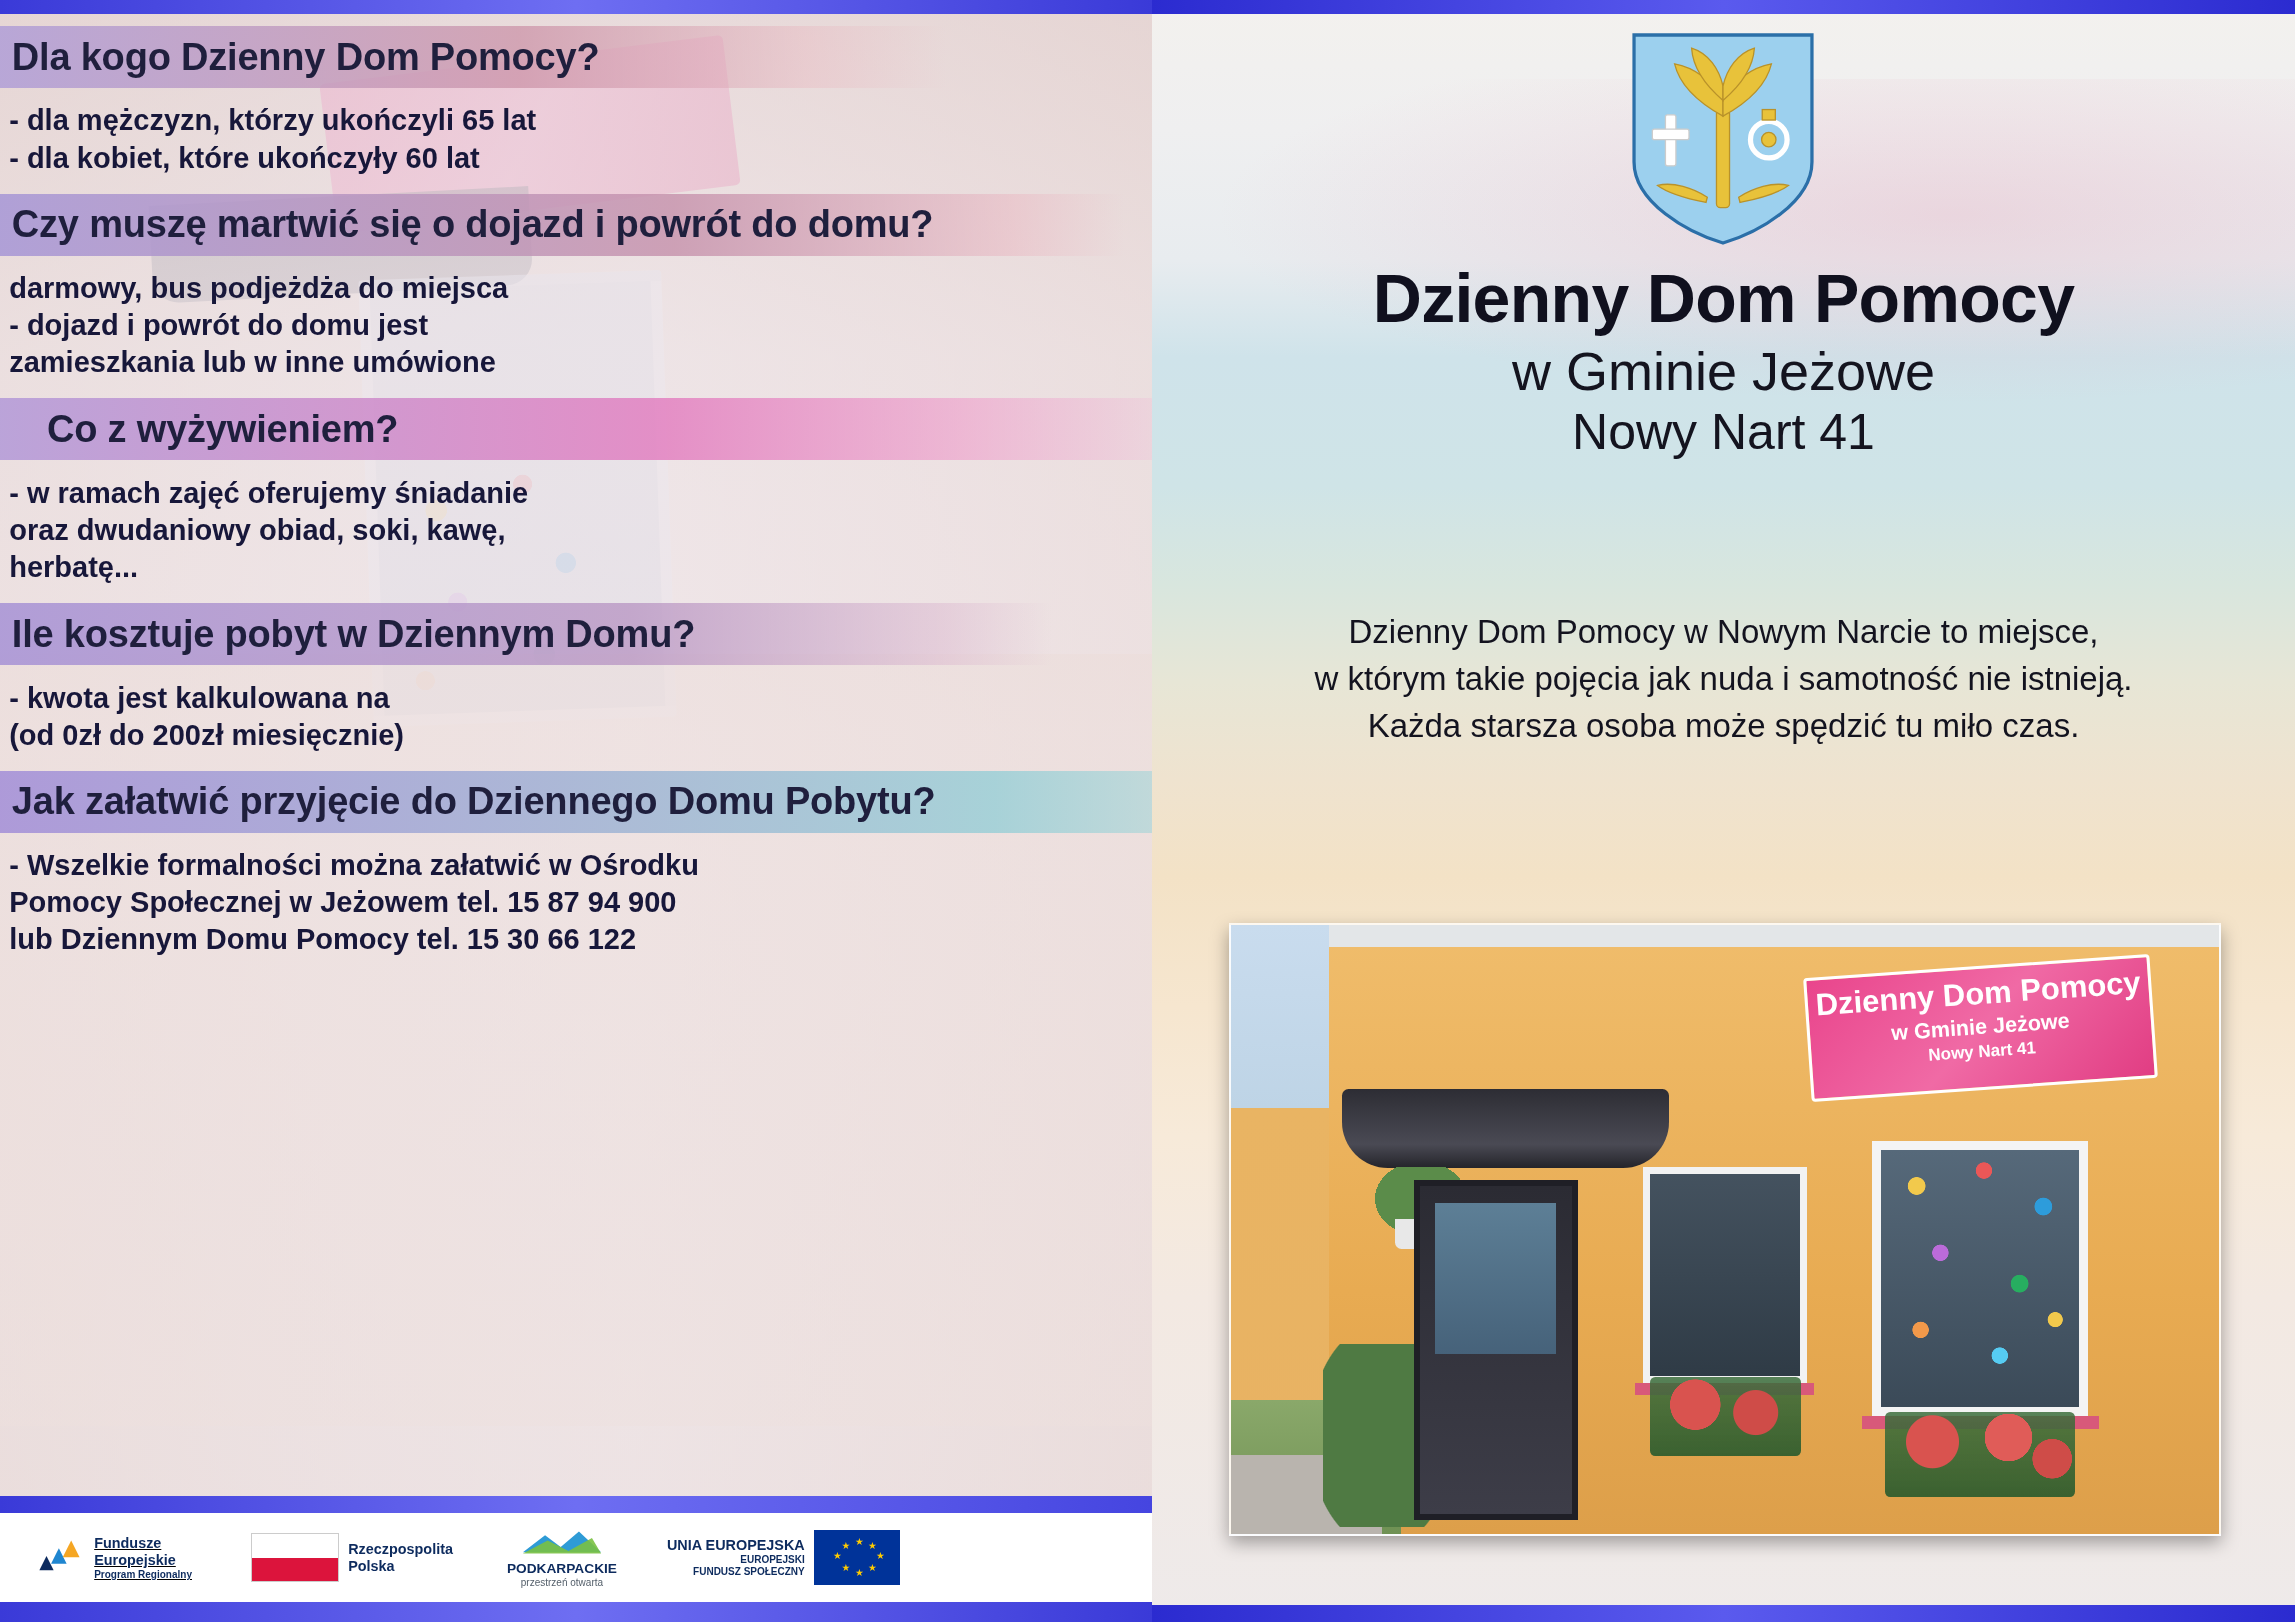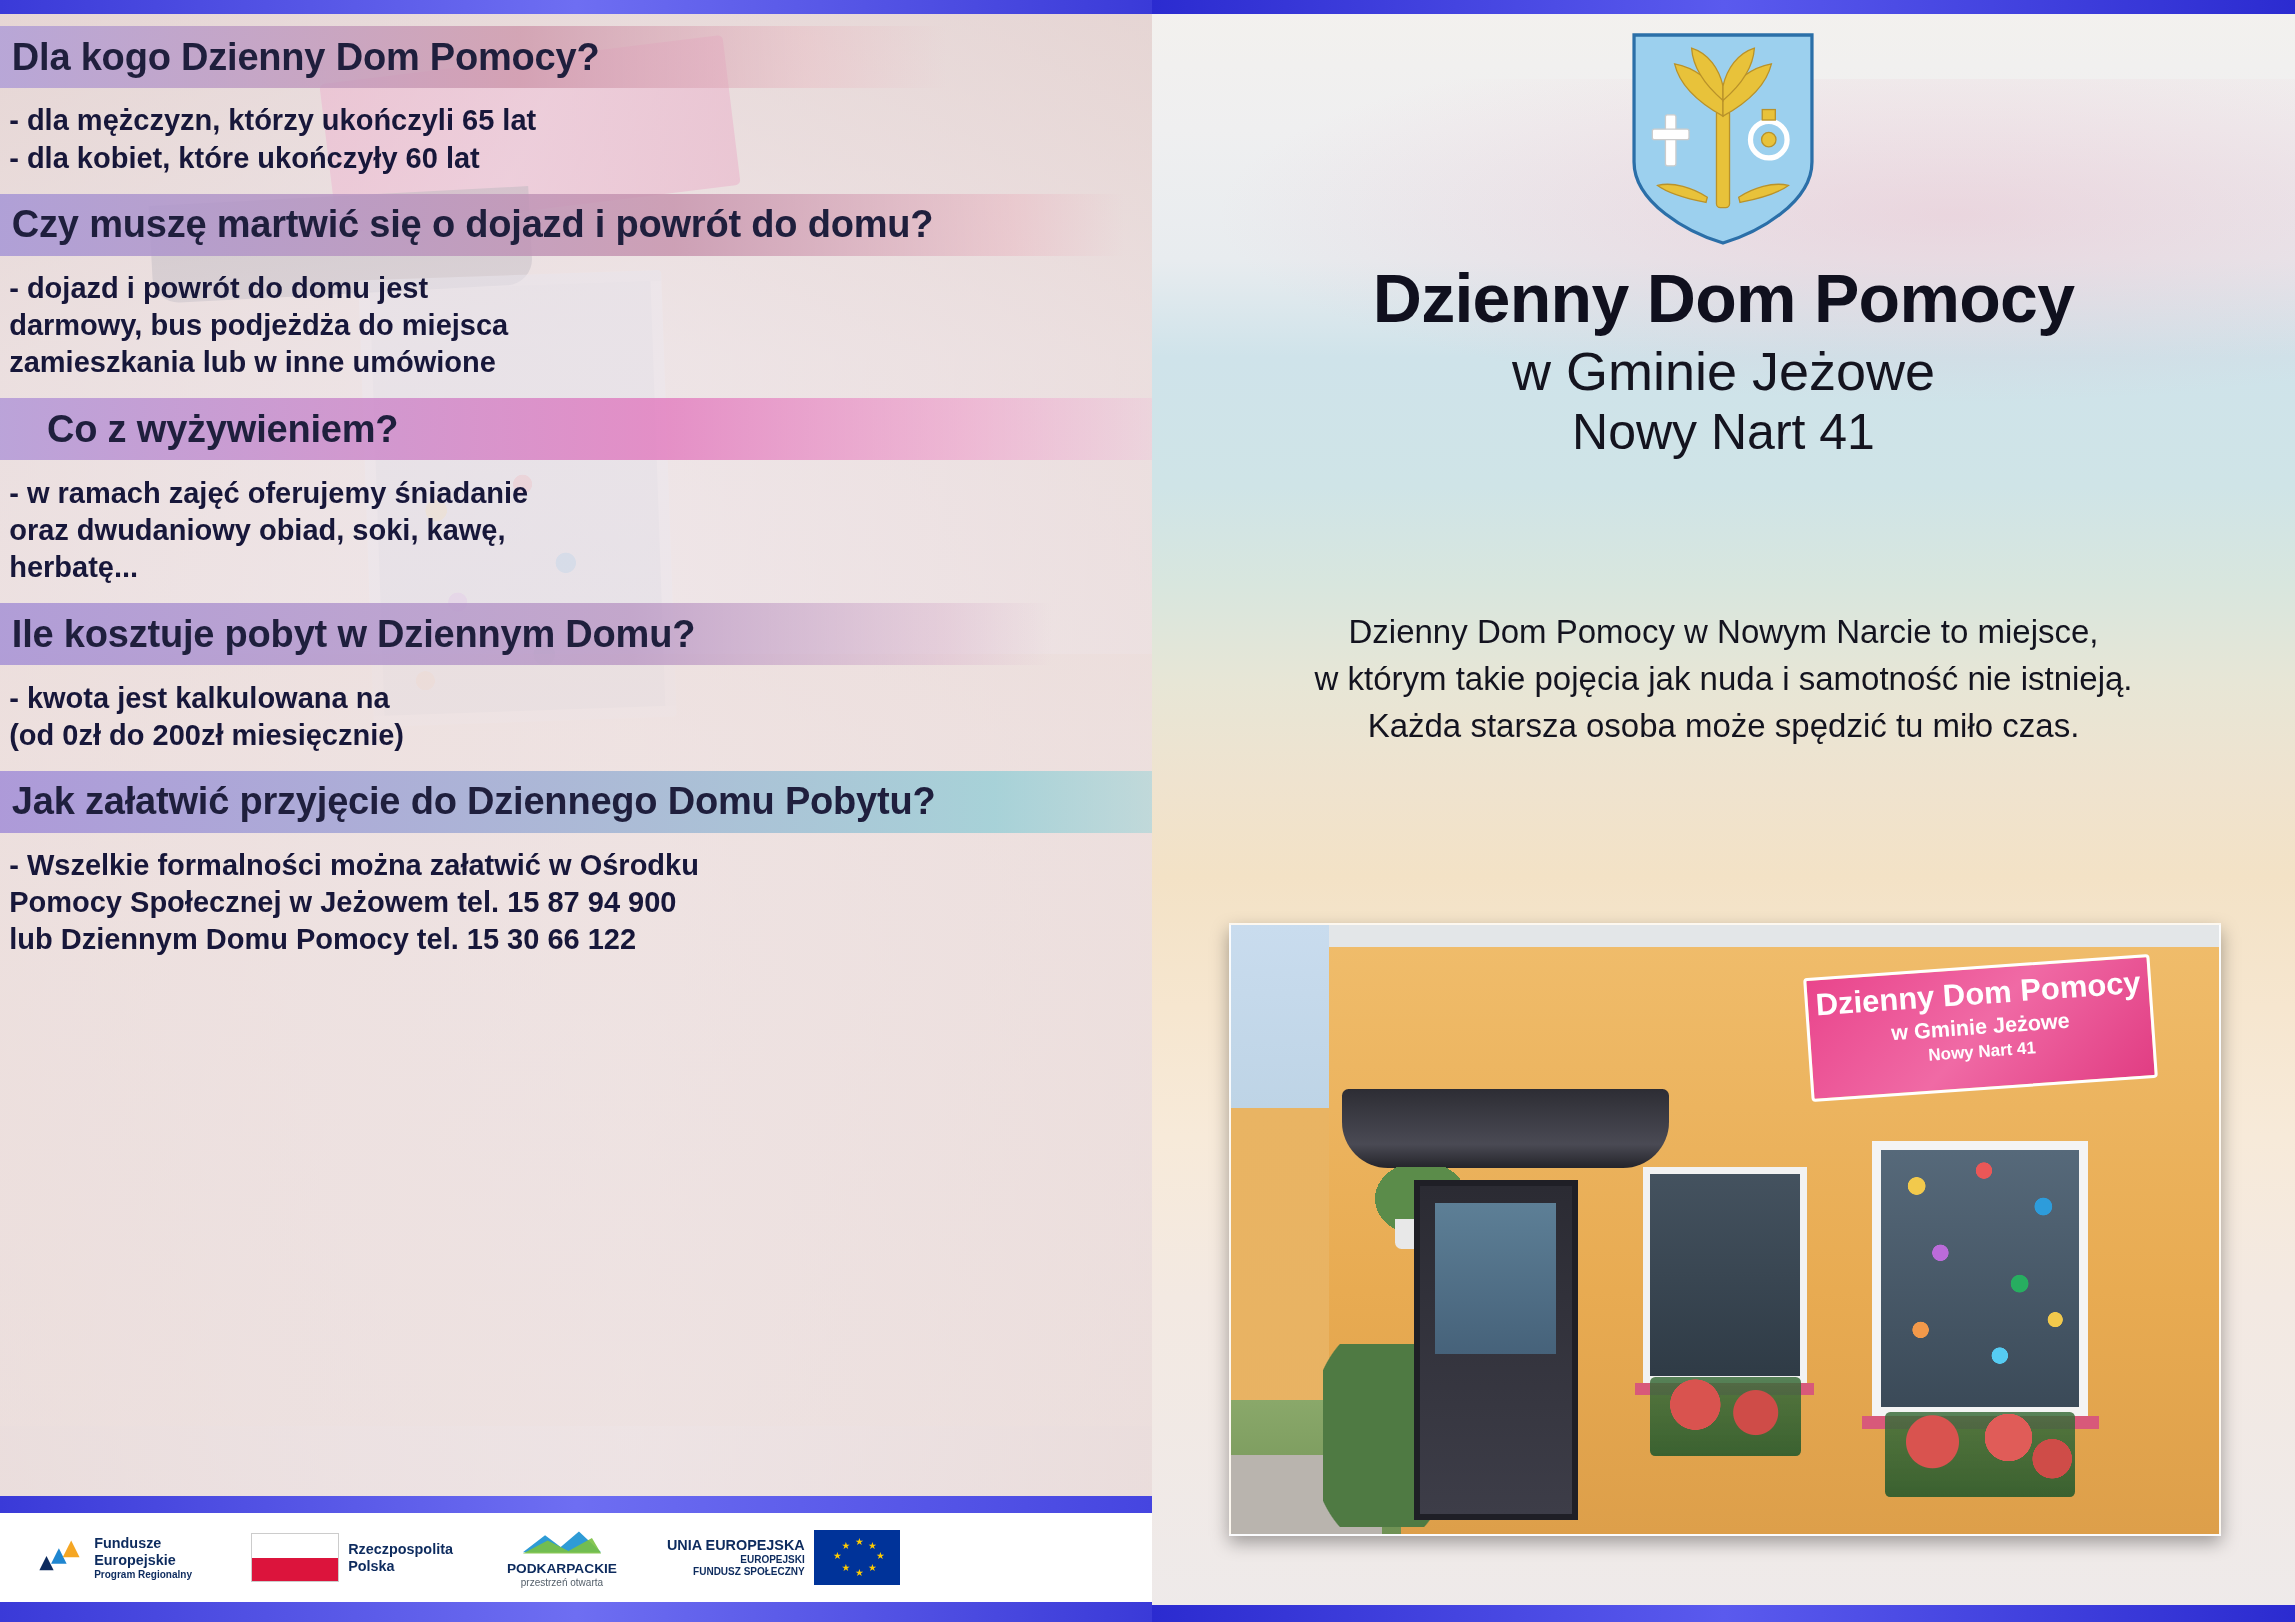--- a/index.html
+++ b/index.html
@@ -155,21 +155,21 @@
     background: #ffffff;
     z-index: 6;
     display: flex;
     align-items: center;
   }
   .logo {
     display: flex;
     align-items: center;
     gap: 9.2px;
   }
-  .logo-fe { margin-left: 34px; }
+  .logo-fe { margin-left: 34px; text-decoration: underline; }
   .logo-rp { margin-left: 59px; }
   .logo-pk { margin-left: 54px; }
   .logo-ue { margin-left: 50px; }
   .logo-text {
     font-size: 14.4px;
     font-weight: bold;
     color: #0d2b5e;
     line-height: 1.18;
   }
   .logo-text .sub { font-size: 10px; font-weight: bold; }
@@ -411,22 +411,22 @@
         <div class="faq-q q0">Dla kogo Dzienny Dom Pomocy?</div>
         <div class="faq-a">
           <span class="line">- dla mężczyzn, którzy ukończyli 65 lat</span>
           <span class="line">- dla kobiet, które ukończyły 60 lat</span>
         </div>
       </div>
 
       <div class="faq-item">
         <div class="faq-q q1">Czy muszę martwić się o dojazd i powrót do domu?</div>
         <div class="faq-a">
+          <span class="line">darmowy, bus podjeżdża do miejsca</span>
           <span class="line">- dojazd i powrót do domu jest</span>
-          <span class="line">darmowy, bus podjeżdża do miejsca</span>
           <span class="line">zamieszkania lub w inne umówione</span>
         </div>
       </div>
 
       <div class="faq-item">
         <div class="faq-q q2">Co z wyżywieniem?</div>
         <div class="faq-a">
           <span class="line">- w ramach zajęć oferujemy śniadanie</span>
           <span class="line">oraz dwudaniowy obiad, soki, kawę,</span>
           <span class="line">herbatę...</span>

